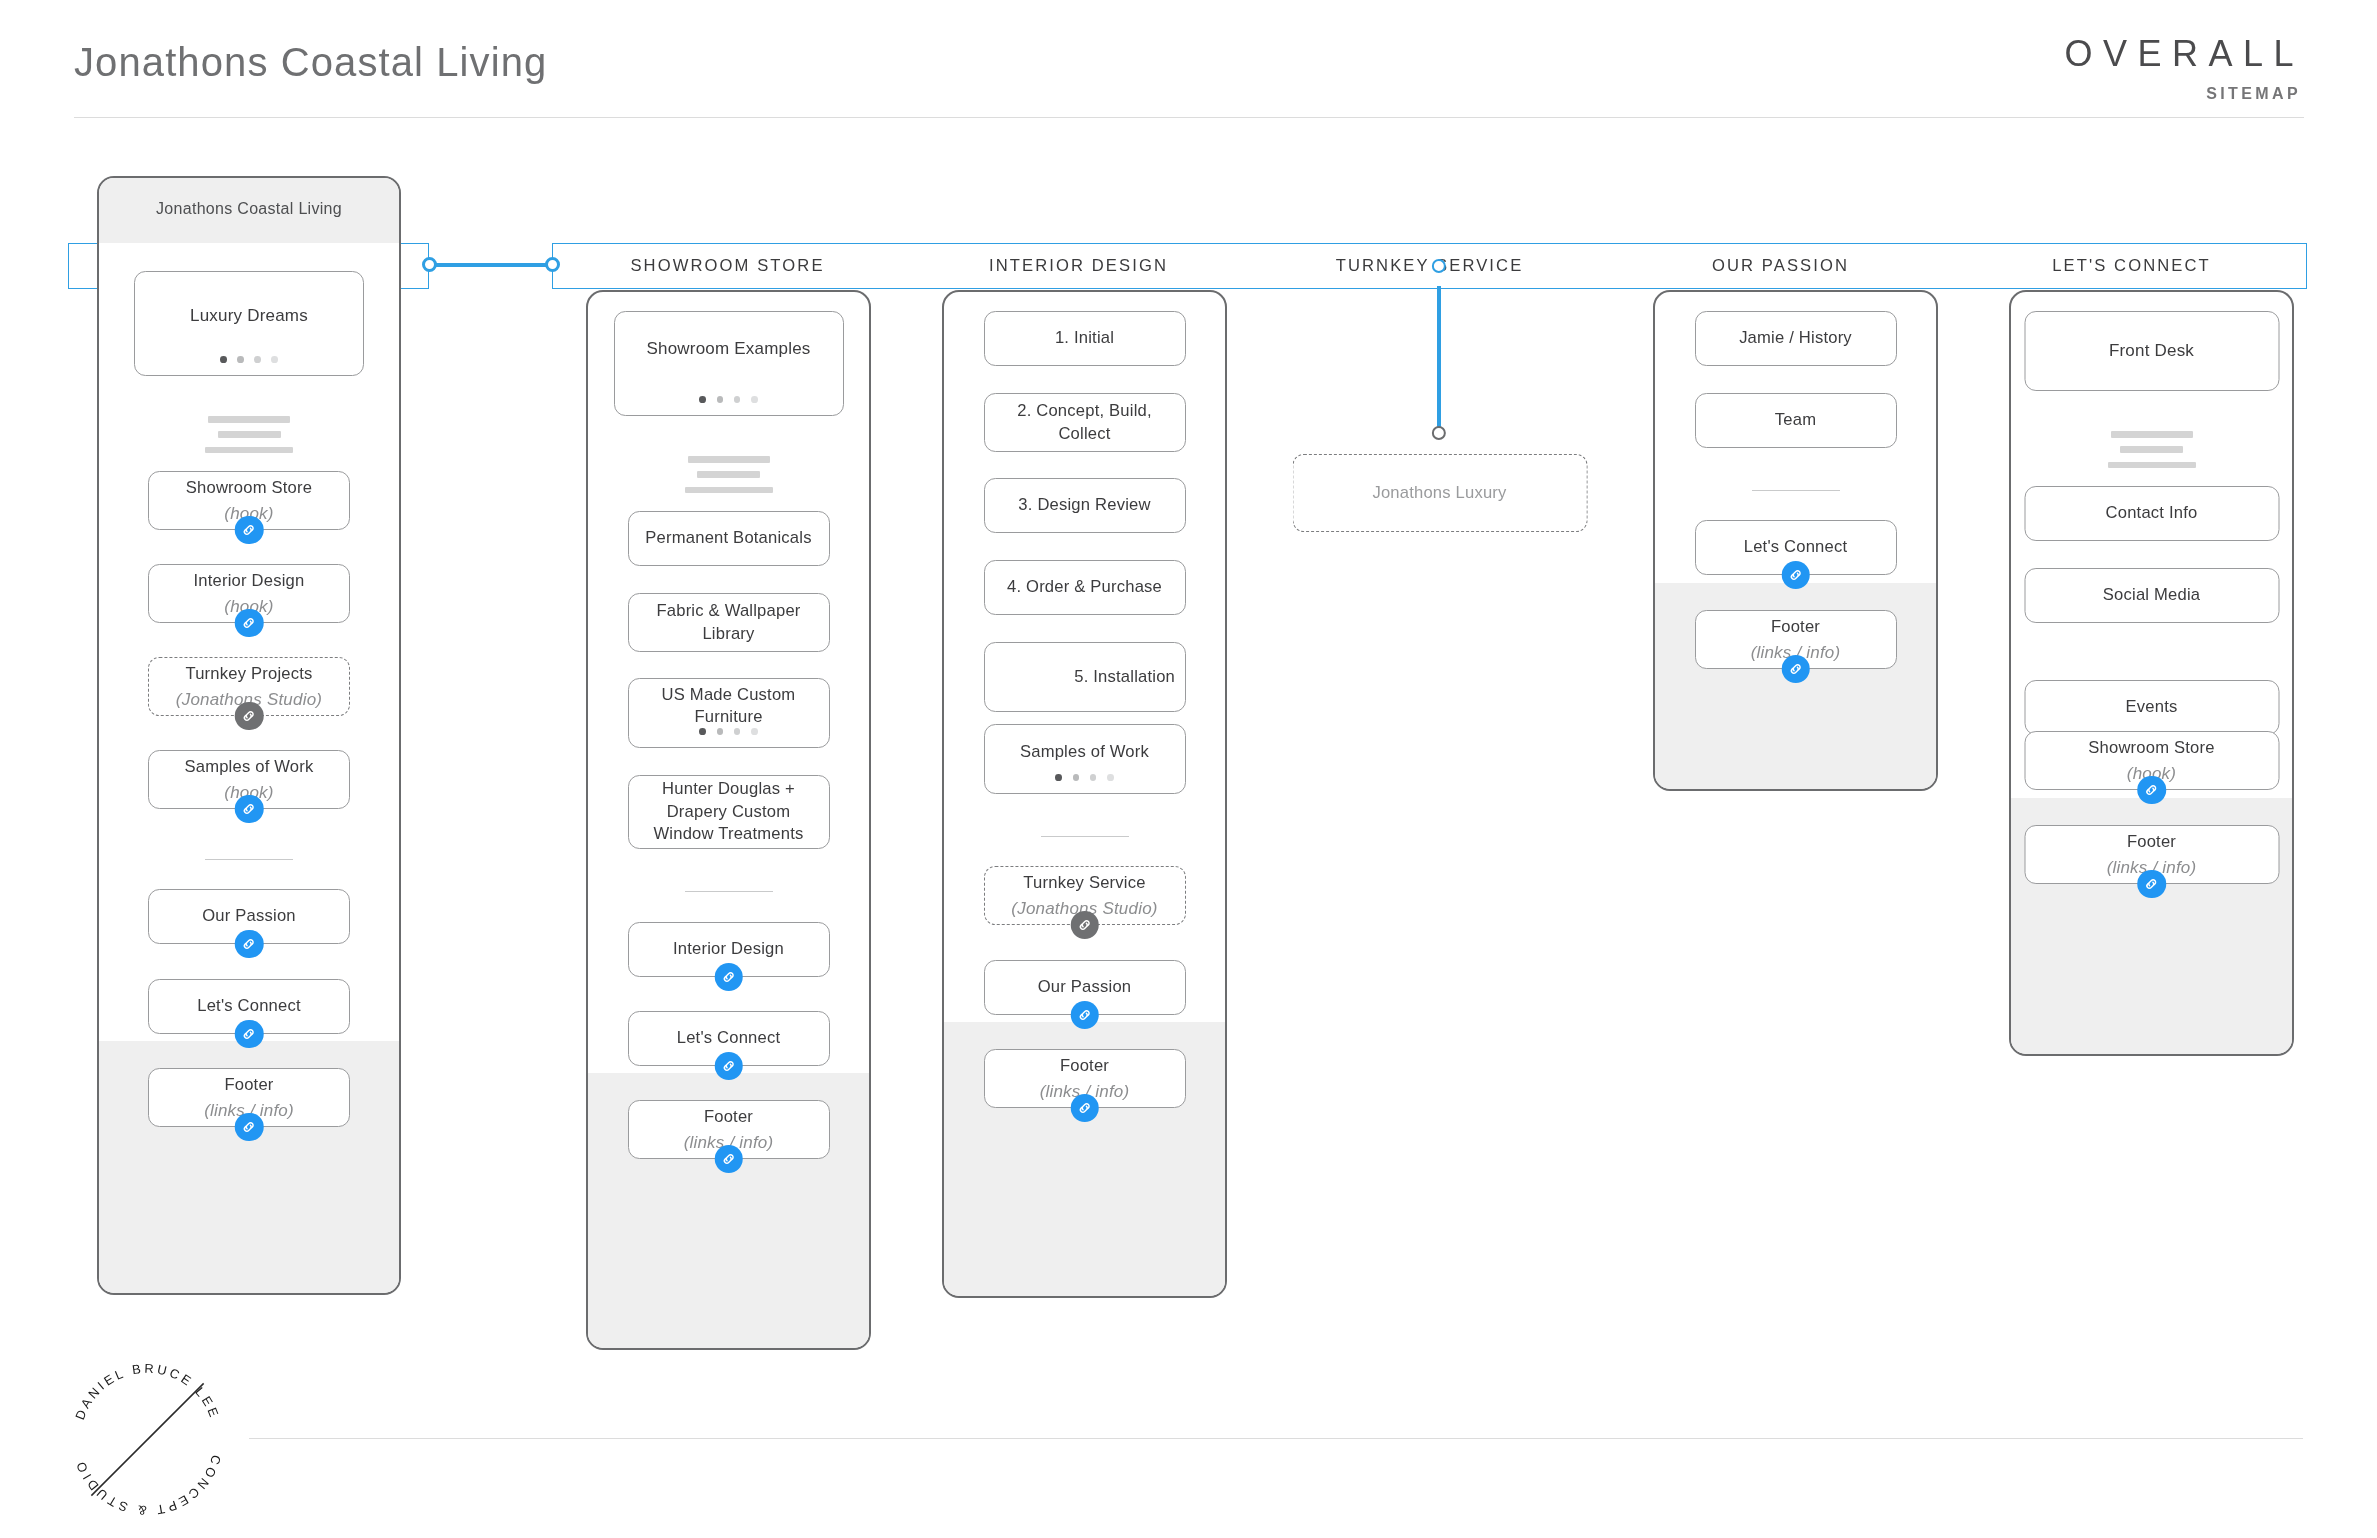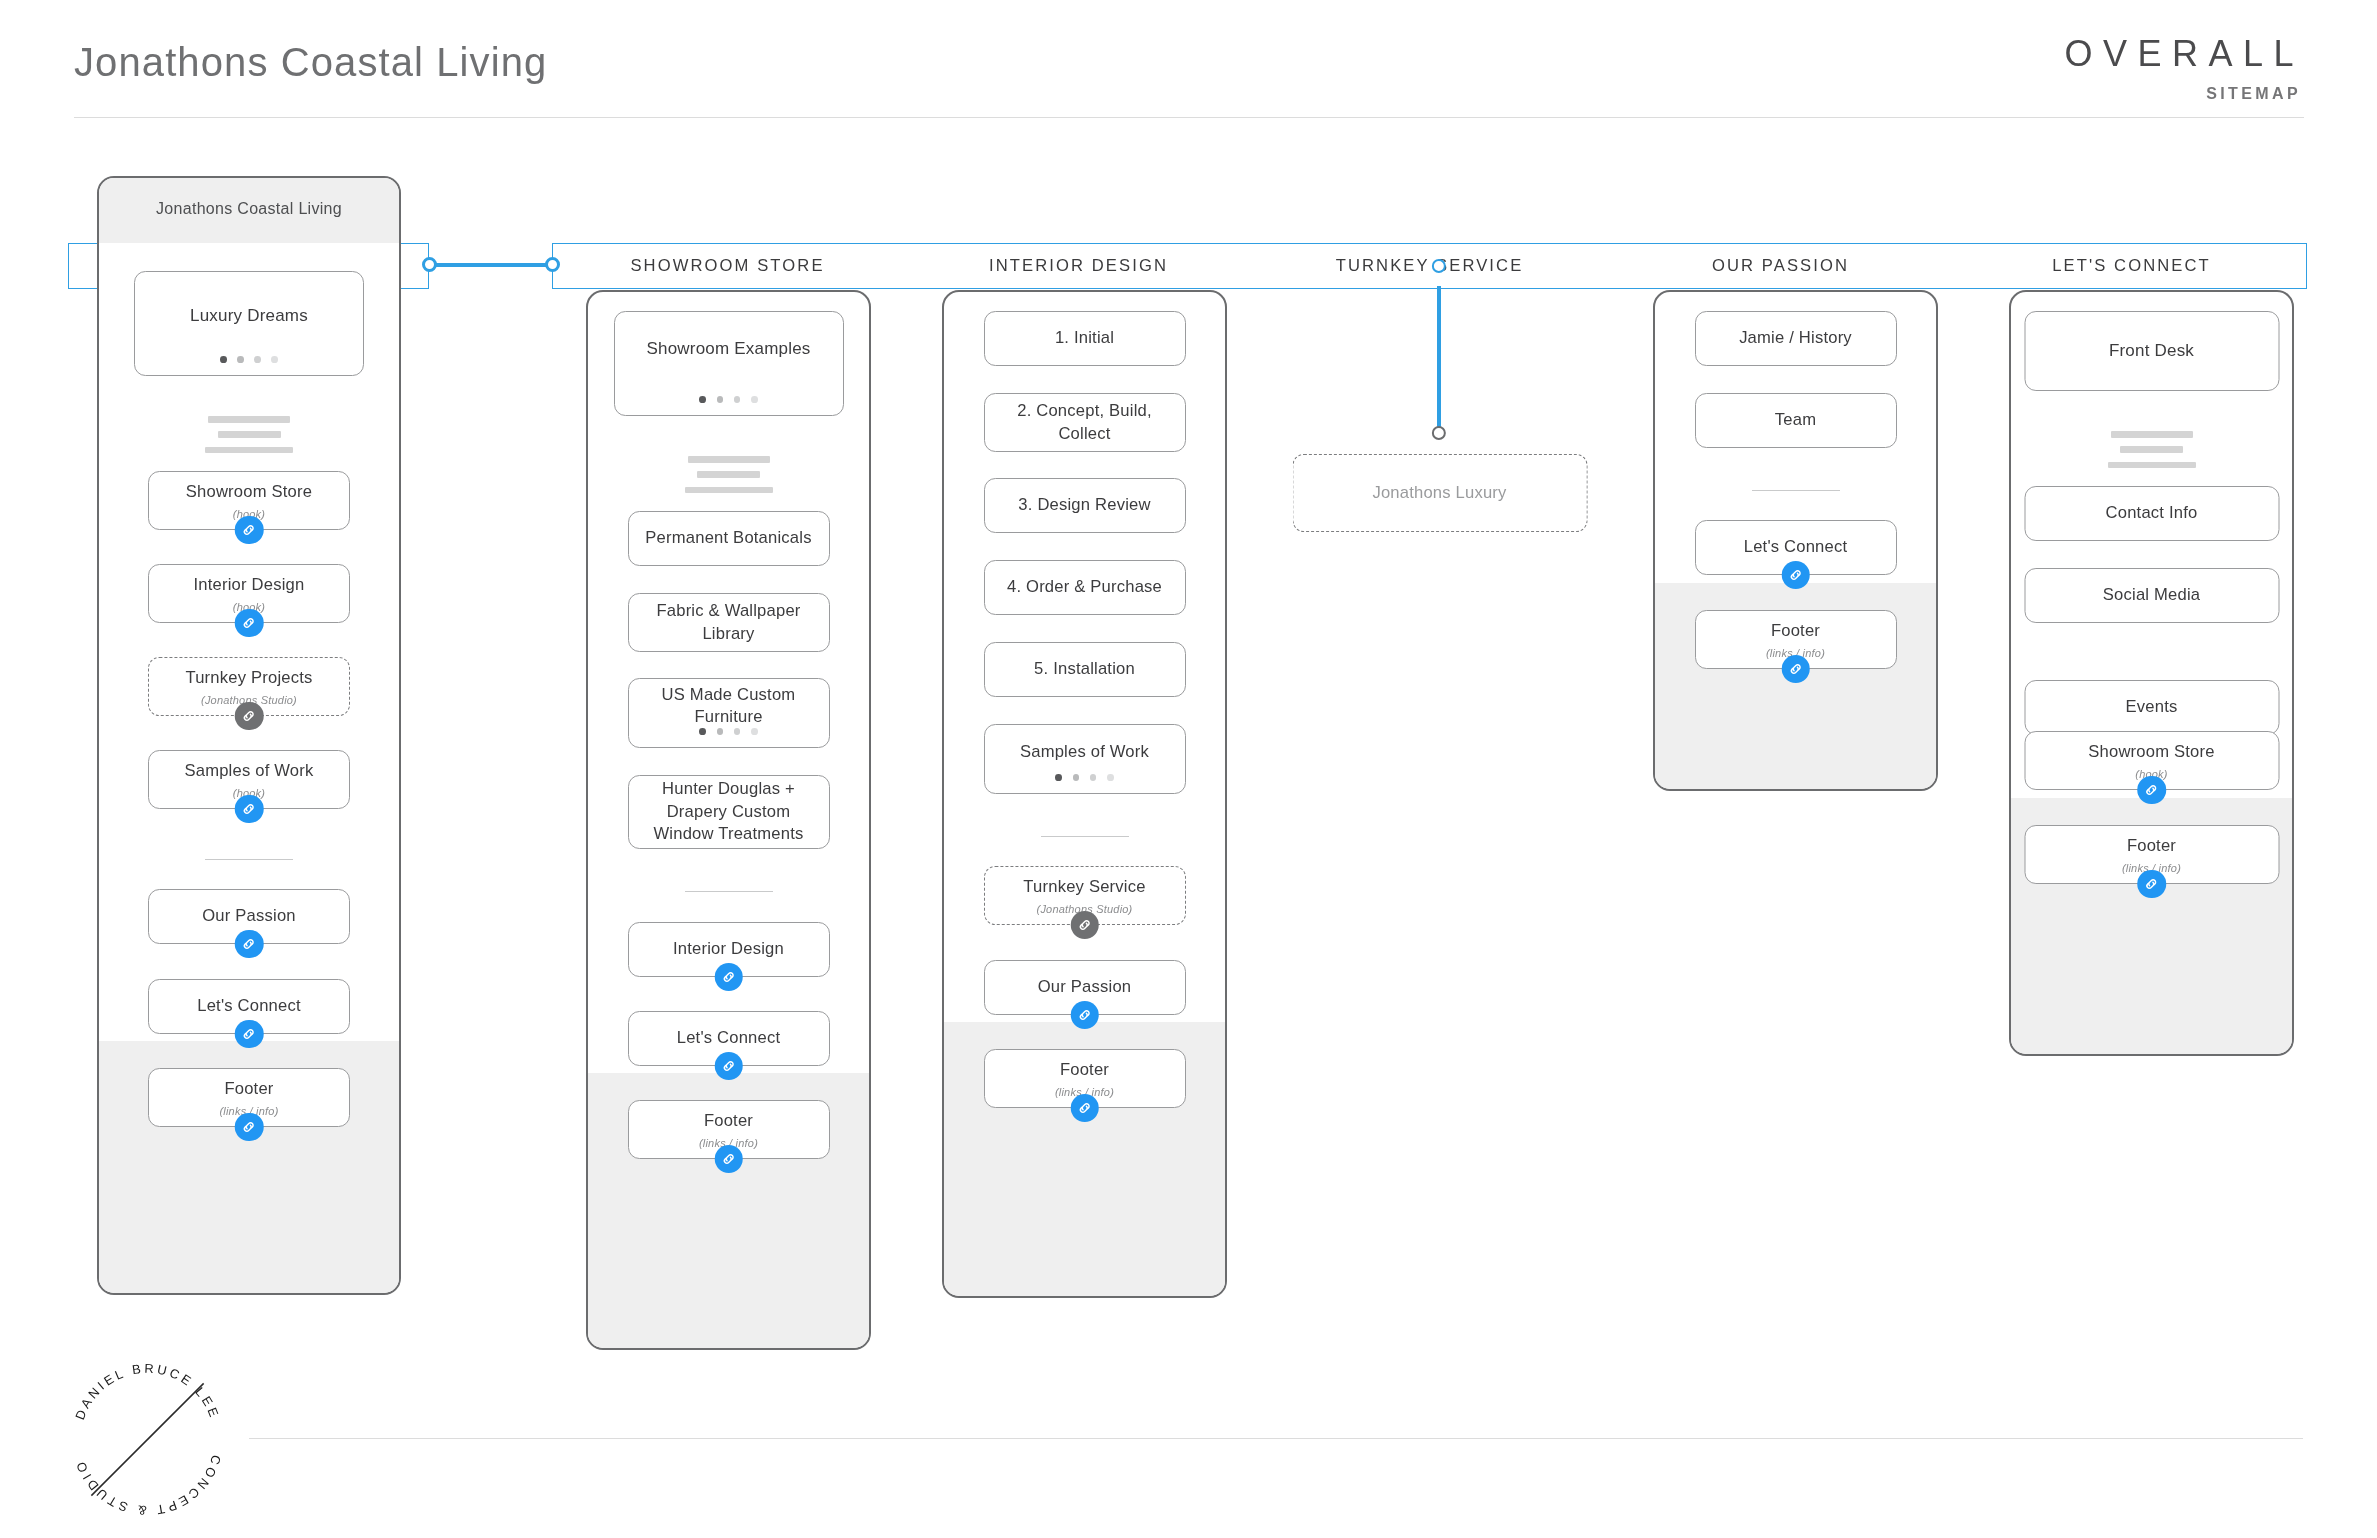--- a/index.html
+++ b/index.html
@@ -87,21 +87,21 @@
     display: flex; flex-direction: column;
     align-items: center; justify-content: center;
     text-align: center;
   }
   .card.dashed { border: 1.9px dashed #7c7d7f; }
   .card-title {
     font-size: 16.6px; color: #3c3c3e; line-height: 1.35; letter-spacing: 0.2px;
     padding: 0 9.5px;
   }
   .card-sub {
-    font-size: 11px; color: #8c8d8f; font-style: italic; margin-top: 4.8px;
+    font-size: 17px; color: #8c8d8f; font-style: italic; margin-top: 4.8px;
     letter-spacing: 0.2px;
   }
   .card-hero .card-title { font-size: 17px; }
 
   
   .dots { position: absolute; left: 0; width: 100%; bottom: 12.4px;
           display: flex; justify-content: center; gap: 10.5px; }
   .dots i { width: 6.7px; height: 6.7px; border-radius: 50%; display: block; }
 
   
@@ -346,21 +346,21 @@
         </div>
         <div class="card" style="position: absolute; left: 50%; transform: translateX(-50%); top: 393px; width: 202px; height: 59px;">
           <div class="card-title">2. Concept, Build, Collect</div>
         </div>
         <div class="card" style="position: absolute; left: 50%; transform: translateX(-50%); top: 478px; width: 202px; height: 55px;">
           <div class="card-title">3. Design Review</div>
         </div>
         <div class="card" style="position: absolute; left: 50%; transform: translateX(-50%); top: 560px; width: 202px; height: 55px;">
           <div class="card-title">4. Order &amp; Purchase</div>
         </div>
-        <div class="card" style="position: absolute; left: 50%; transform: translateX(-50%); top: 642px; width: 202px; height: 55px;">
+        <div class="card" style="position: absolute; left: 50%; transform: translateX(-50%); top: 642px; width: 202px; height: 70px; align-items: flex-end;">
           <div class="card-title">5. Installation</div>
         </div>
         <div class="card" style="position: absolute; left: 50%; transform: translateX(-50%); top: 724px; width: 202px; height: 70px; padding-bottom: 13.3px;">
           <div class="card-title">Samples of Work</div>
           <div class="dots">
             <i style="background: rgb(88, 89, 91);"></i>
             <i style="background: rgb(185, 186, 187);"></i>
             <i style="background: rgb(207, 208, 209);"></i>
             <i style="background: rgb(222, 223, 224);"></i>
           </div>

